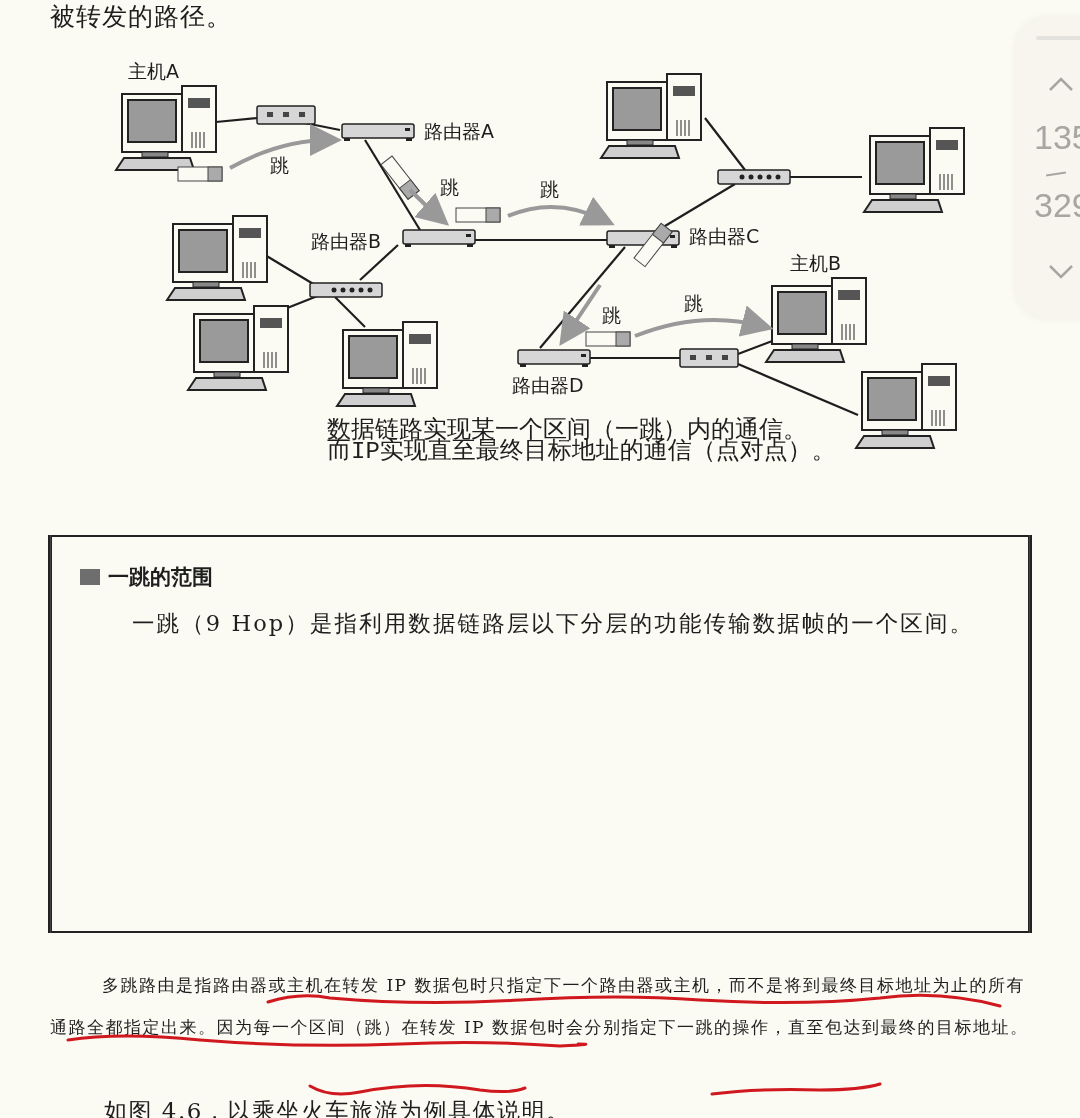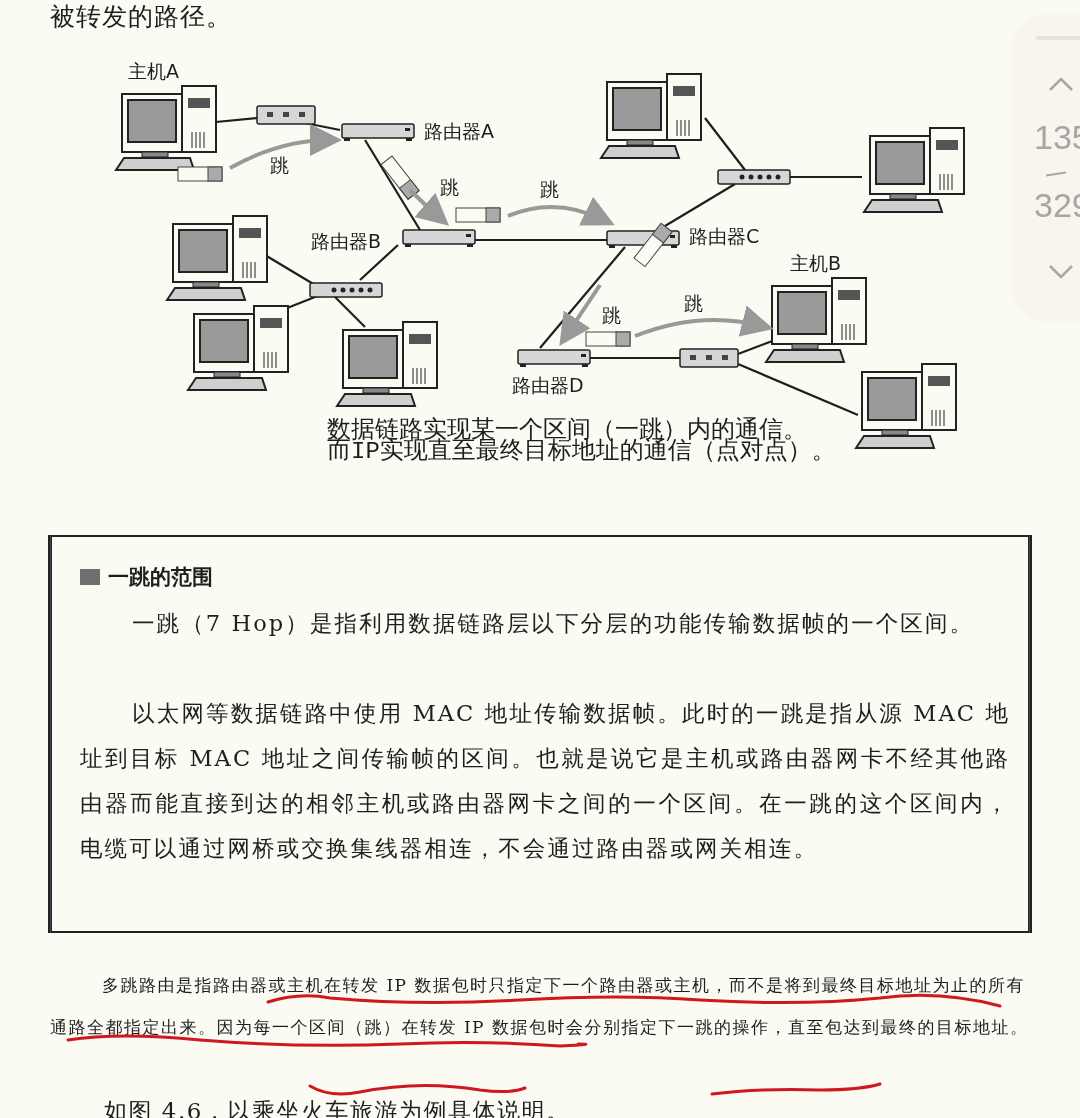--- a/index.html
+++ b/index.html
@@ -156,22 +156,21 @@
 </svg>
 
 <div class="caption cap1">数据链路实现某一个区间（一跳）内的通信。</div>
 <div class="caption cap2">而IP实现直至最终目标地址的通信（点对点）。</div>
 
 <div class="sidebox">
   <div class="box-title">
     <span class="sq"></span>
     <span>一跳的范围</span>
   </div>
-  <div class="para p1"><span class="indent"></span><span>一跳（7 Hop）是指利用数据链路层以下分层的功能传输数据帧的一个区间。</span></div>
-  <div class="para p2"><span class="indent"></span><span>以太网等数据链路中使用 MAC 地址传输数据帧。此时的一跳是指从源 MAC 地址到目标 MAC 地址之间传输帧的区间。也就是说它是主机或路由器网卡不经其他路由器而能直接到达的相邻主机或路由器网卡之间的一个区间。在一跳的这个区间内，电缆可以通过网桥或交换集线器相连，不会通过路由器或网关相连。</span></div>
+  <div class="para p1"><span class="indent"></span><span>一跳（9 Hop）是指利用数据链路层以下分层的功能传输数据帧的一个区间。</span></div>
 </div>
 
 <div class="body-para bp"><span class="indent"></span><span>多跳路由是指路由器或主机在转发 IP 数据包时只指定下一个路由器或主机，而不是将到最终目标地址为止的所有通路全都指定出来。因为每一个区间（跳）在转发 IP 数据包时会分别指定下一跳的操作，直至包达到最终的目标地址。</span></div>
 <div class="cut-line">如图 4.6，以乘坐火车旅游为例具体说明。</div>
 
 <svg class="underline-layer" viewBox="0 0 1080 1118" xmlns="http://www.w3.org/2000/svg">
   <g stroke="#d0181f" stroke-width="3" fill="none" stroke-linecap="round">
     <path d="M268,1002 Q300,992 330,998 Q420,1006 520,1000 Q620,994 700,1000 Q800,1006 880,998 Q940,990 1000,1006"></path>
     <path d="M68,1040 Q120,1032 200,1040 Q300,1048 400,1044 Q480,1040 560,1046 Q600,1044 578,1044"></path>
     <path d="M310,1086 Q330,1098 360,1092 Q420,1080 480,1090 Q510,1094 525,1088"></path>

